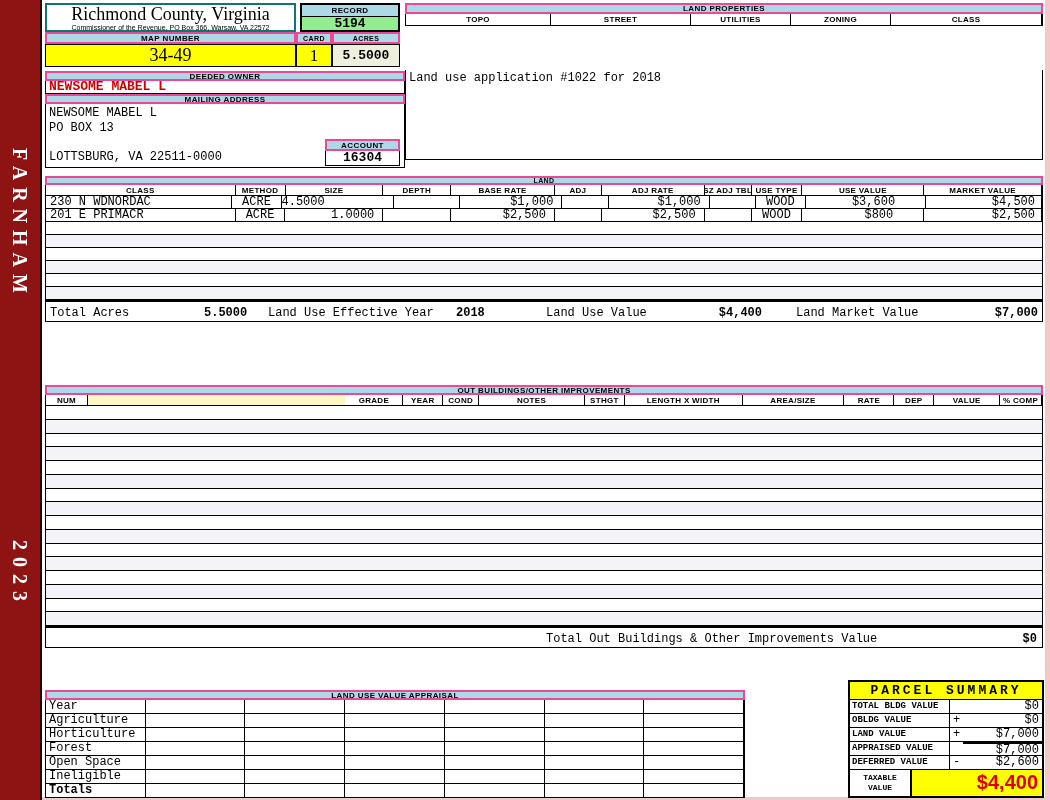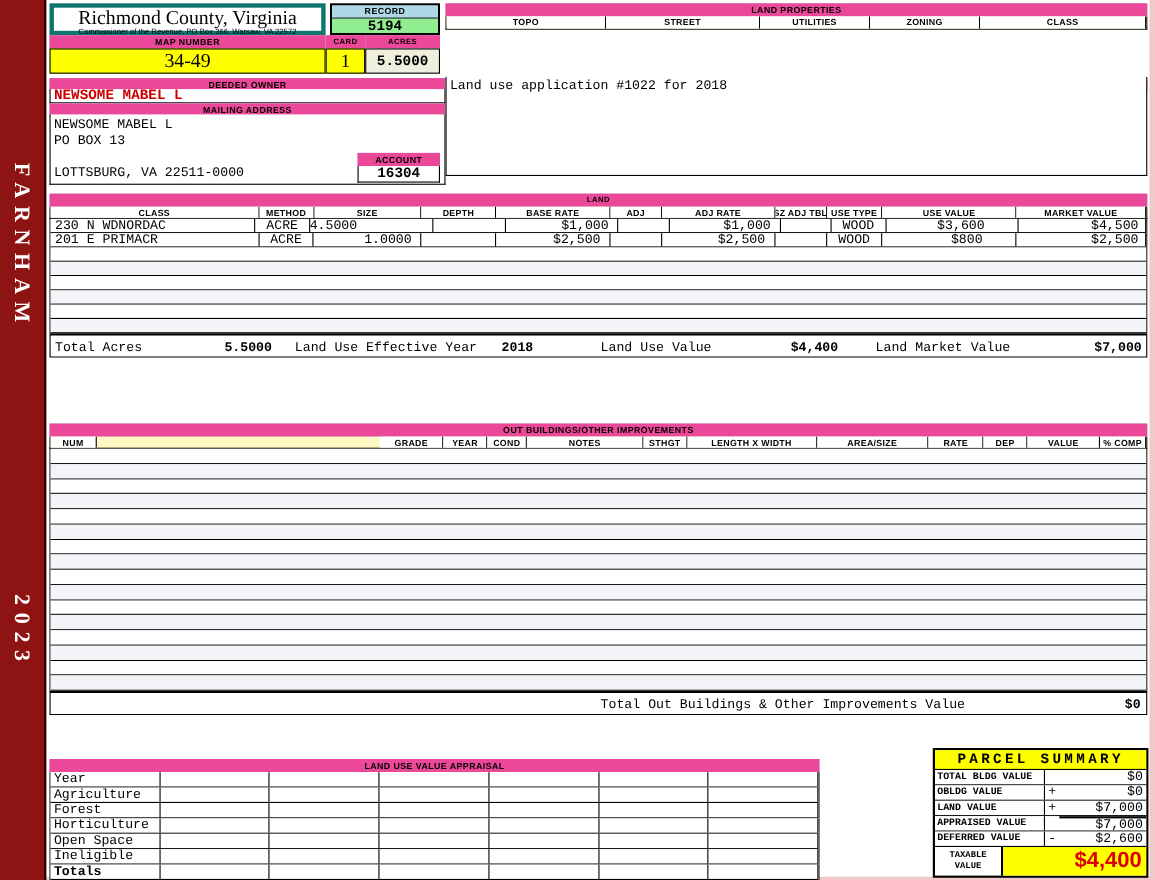--- a/index.html
+++ b/index.html
@@ -4,23 +4,23 @@
 <style>
   *{box-sizing:border-box;margin:0;padding:0;}
   html,body{width:1050px;height:800px;}
   body{position:relative;background:#F2C8C8;font-family:"Liberation Sans",sans-serif;overflow:hidden;}
   .abs{position:absolute;}
   .mono{font-family:"Liberation Mono","DejaVu Sans Mono",monospace;}
   .serif{font-family:"Liberation Serif","DejaVu Serif",serif;}
   .sidebar{position:absolute;left:0;top:0;width:42px;height:800px;background:#8E1414;border-right:2px solid #200;}
   .vtext{position:absolute;left:8px;writing-mode:vertical-rl;color:#fff;font-family:"Liberation Serif",serif;font-weight:700;font-size:20px;letter-spacing:7px;white-space:nowrap;}
   .content-bg{position:absolute;left:42px;top:0;width:1003px;height:797px;background:#fff;}
-  .bar{background:#ADD8E6;border:6px solid #ec4899;display:flex;align-items:center;justify-content:center;font:700 8px "Liberation Sans",sans-serif;letter-spacing:.4px;}
+  .bar{background:#ADD8E6;border:2px solid #ec4899;display:flex;align-items:center;justify-content:center;font:700 8px "Liberation Sans",sans-serif;letter-spacing:.4px;}
   .box{border:1px solid #000;background:#fff;}
-  .title-box{left:45px;top:3px;width:251px;height:29px;border:4px solid #0f766e;background:#fff;text-align:center;}
+  .title-box{left:45px;top:3px;width:251px;height:29px;border:2px solid #0f766e;background:#fff;text-align:center;}
   .county-title{font-family:"Liberation Serif",serif;font-size:18px;line-height:19px;}
   .county-sub{font-size:7px;line-height:8px;}
   .hcell{border-right:1px solid #000;font:700 8px "Liberation Sans",sans-serif;display:flex;align-items:center;justify-content:center;background:#fff;letter-spacing:.3px;white-space:nowrap;overflow:hidden;}
   .hrow{display:flex;border:1px solid #000;border-top:none;background:#fef9c3;}
   .trow{display:flex;border-bottom:1px solid #000;background:#fff;}
   .tcell{border-right:1px solid #000;font-family:"Liberation Mono",monospace;font-size:12px;line-height:12px;white-space:nowrap;overflow:hidden;}
   .erow{border-bottom:1px solid #000;background:#fff;}
   .alt{background:#F4F4F8;}
   .side-borders{border-left:1px solid #000;border-right:1px solid #000;}
   .totalrow{position:relative;border:1px solid #000;border-top:2px solid #000;background:#fff;font-family:"Liberation Mono",monospace;font-size:12px;}
@@ -206,30 +206,30 @@
         <div class="trow" style="height: 14px;">
           <div class="tcell" style="width: 100px; padding-left: 3px; line-height: 13px;">Agriculture</div>
           <div class="tcell" style="width: 100px;"></div>
           <div class="tcell" style="width: 100px;"></div>
           <div class="tcell" style="width: 100px;"></div>
           <div class="tcell" style="width: 100px;"></div>
           <div class="tcell" style="width: 100px;"></div>
           <div class="tcell" style="width: 100px;"></div>
         </div>
         <div class="trow" style="height: 14px;">
+          <div class="tcell" style="width: 100px; padding-left: 3px; line-height: 13px;">Horticulture</div>
+          <div class="tcell" style="width: 100px;"></div>
+          <div class="tcell" style="width: 100px;"></div>
+          <div class="tcell" style="width: 100px;"></div>
+          <div class="tcell" style="width: 100px;"></div>
+          <div class="tcell" style="width: 100px;"></div>
+          <div class="tcell" style="width: 100px;"></div>
+        </div>
+        <div class="trow" style="height: 14px;">
           <div class="tcell" style="width: 100px; padding-left: 3px; line-height: 13px;">Forest</div>
-          <div class="tcell" style="width: 100px;"></div>
-          <div class="tcell" style="width: 100px;"></div>
-          <div class="tcell" style="width: 100px;"></div>
-          <div class="tcell" style="width: 100px;"></div>
-          <div class="tcell" style="width: 100px;"></div>
-          <div class="tcell" style="width: 100px;"></div>
-        </div>
-        <div class="trow" style="height: 14px;">
-          <div class="tcell" style="width: 100px; padding-left: 3px; line-height: 13px;">Horticulture</div>
           <div class="tcell" style="width: 100px;"></div>
           <div class="tcell" style="width: 100px;"></div>
           <div class="tcell" style="width: 100px;"></div>
           <div class="tcell" style="width: 100px;"></div>
           <div class="tcell" style="width: 100px;"></div>
           <div class="tcell" style="width: 100px;"></div>
         </div>
         <div class="trow" style="height: 14px;">
           <div class="tcell" style="width: 100px; padding-left: 3px; line-height: 13px;">Open Space</div>
           <div class="tcell" style="width: 100px;"></div>

